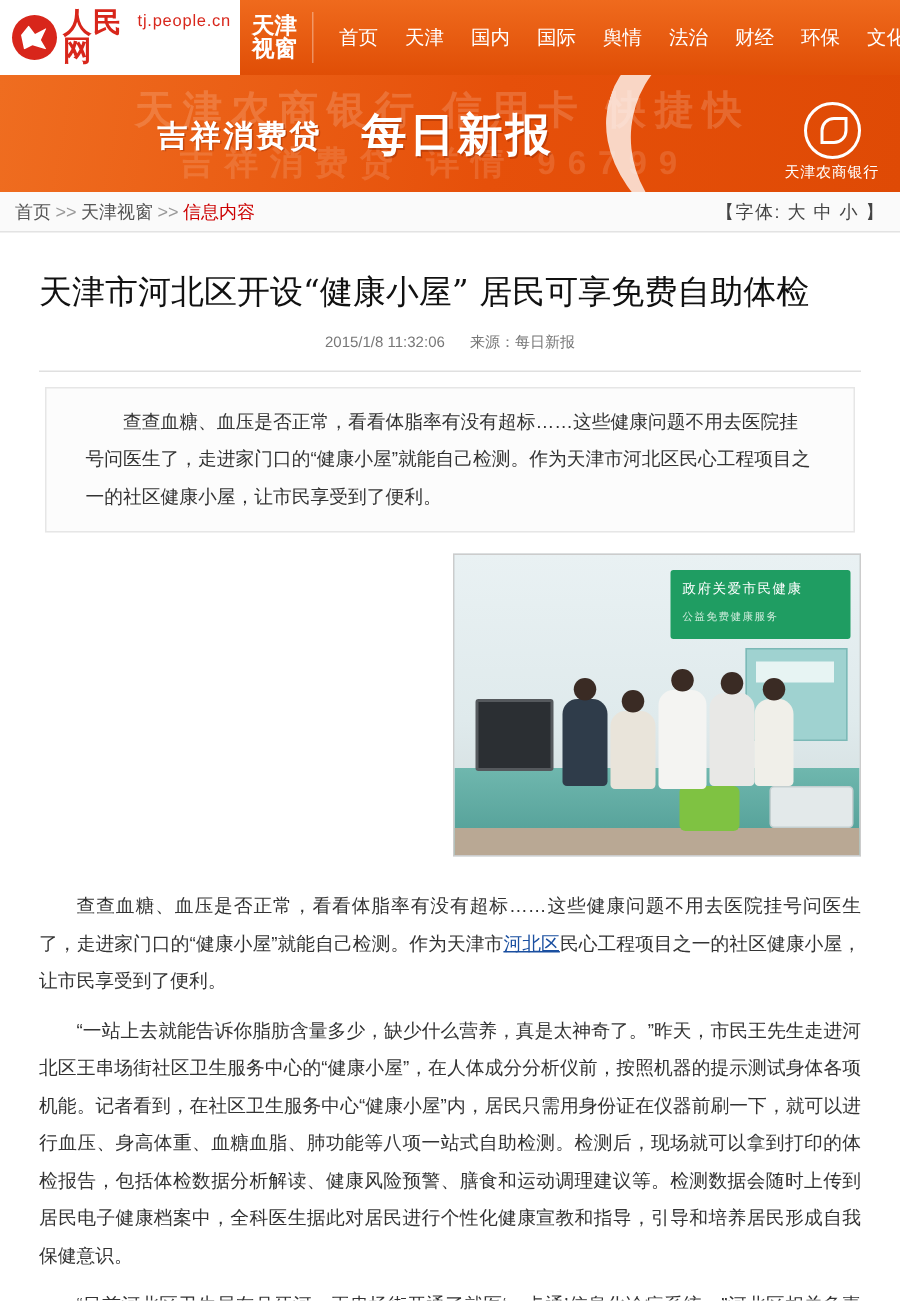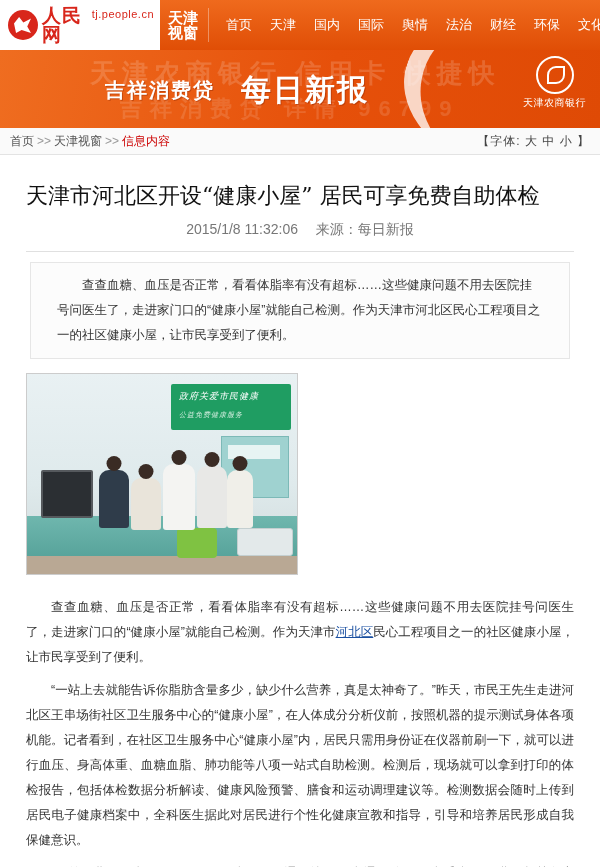--- a/index.html
+++ b/index.html
@@ -165,21 +165,21 @@
     height: 150px;
     border-radius: 50%;
     background: transparent;
     border-left: 18px solid rgba(255,255,255,.85);
     transform: rotate(18deg);
     opacity: .9;
   }
   .bank-logo {
     position: absolute;
     right: 14px;
-    bottom: 18px;
+    bottom: 6px;
     text-align: left;
     color: #fff;
   }
   .bank-logo .circle {
     width: 34px;
     height: 34px;
     border-radius: 50%;
     border: 2px solid #fff;
     margin: 0 auto 2px;
     position: relative;
@@ -229,44 +229,43 @@
     margin: 12px 0 10px;
     text-align: left;
     font-size: 22px;
     line-height: 1.35;
     color: #111;
     font-weight: normal;
     font-family: "DejaVu Serif", "Liberation Serif", serif;
   }
   .meta {
     text-align: center;
-    font-size: 14px;
+    font-size: 10px;
     color: #777;
     margin-bottom: 12px;
   }
   .meta .src { margin-left: 14px; }
   .hr {
     height: 1px;
     background: #e0e0e0;
     margin: 6px 0 10px;
   }
   .lead {
     border: 1px solid #e6e6e6;
     background: #fcfcfc;
     padding: 10px 26px;
     font-size: 12.5px;
     line-height: 2;
     color: #333;
     text-indent: 2em;
     margin: 0 4px 14px;
   }
   .figure {
-    text-align: left;
+    text-align: right;
     margin: 4px 0 16px;
-    font-style: italic;
   }
   .photo {
     width: 270px;
     height: 200px;
     display: inline-block;
     position: relative;
     overflow: hidden;
     background: #d9e7ea;
     border: 1px solid #ccc;
   }

